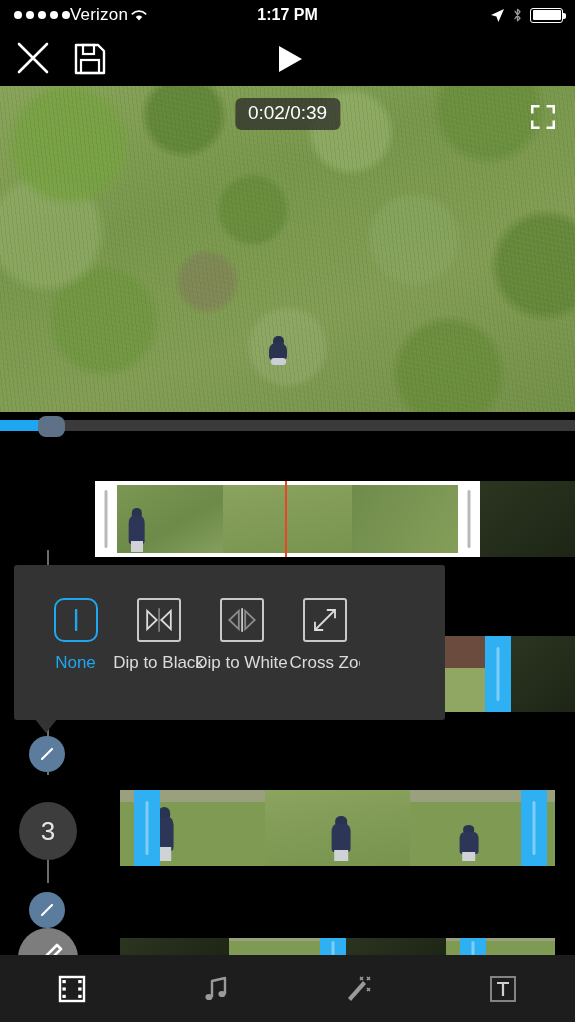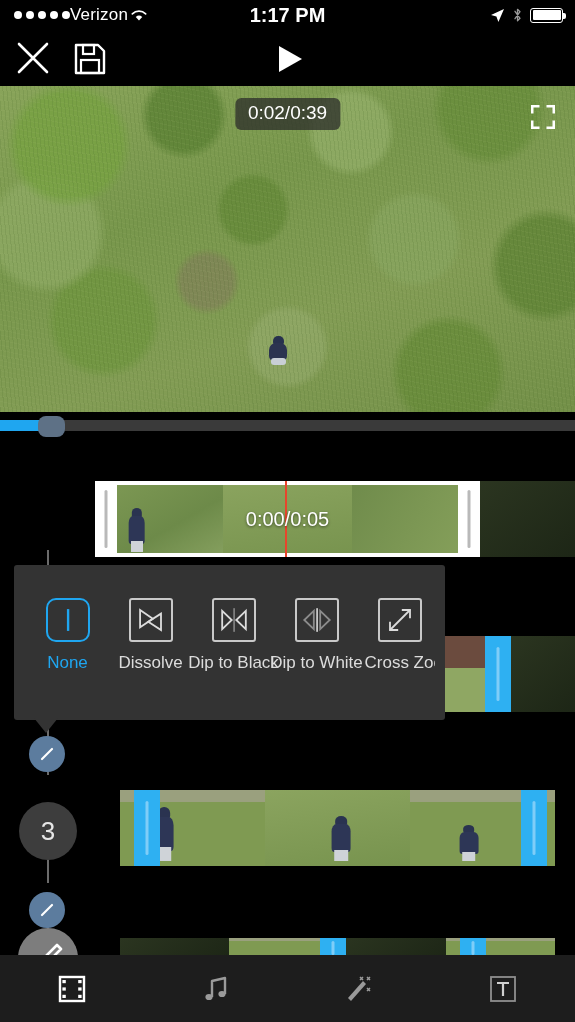--- a/index.html
+++ b/index.html
@@ -10,21 +10,21 @@
   .statusbar { position:absolute; left:0; top:0; width:575px; height:30px;
                background:#000; color:#fff; }
   .sb-left { position:absolute; left:14px; top:0; height:30px; display:flex;
              align-items:center; }
   .dots { display:flex; gap:4px; align-items:center; }
   .dot { width:8px; height:8px; border-radius:50%; background:#fff; }
   .carrier { font-size:17px; letter-spacing:.2px; }
   .wifi { width:18px; height:14px; position:relative; margin-left:2px; }
   .sb-center { position:absolute; left:0; right:0; top:0; height:30px;
                display:flex; align-items:center; justify-content:center;
-               font-size:20px; font-weight:bold; }
+               font-size:16px; font-weight:bold; }
   .sb-right { position:absolute; right:12px; top:0; height:30px; display:flex;
               align-items:center; gap:7px; }
   .battery { width:33px; height:15px; border:1.5px solid #fff; border-radius:3px;
              position:relative; padding:1.5px; }
   .battery::after { content:""; position:absolute; right:-4px; top:4px; width:3px;
                     height:6px; background:#fff; border-radius:0 2px 2px 0; }
   .battery i { display:block; width:100%; height:100%; background:#fff; border-radius:1px; }
 
   
   .toolbar { position:absolute; left:0; top:30px; width:575px; height:56px; background:#000; }
@@ -120,21 +120,21 @@
   .mp-b { position:absolute; left:50%; transform:translateX(-50%); top:18%;
           width:100%; height:62%; background:#2d3656; border-radius:26% 26% 14% 14%; }
   .mp-l { position:absolute; left:50%; transform:translateX(-50%); bottom:0;
           width:72%; height:26%; background:#cfd3d8; }
 
   
   .popup { position:absolute; left:14px; top:565px; width:431px; height:155px;
            background:#333333; border-radius:3px; z-index:20; }
   .popup-tail { position:absolute; left:34px; top:718px; width:24px; height:15px;
                 background:#333333; clip-path:polygon(0 0,100% 0,50% 100%); z-index:20; }
-  .trans-list { position:absolute; left:0; top:0; width:431px; height:155px;
+  .trans-list { position:absolute; left:8px; top:0; width:431px; height:155px;
                 display:flex; align-items:flex-start; padding:33px 0 0 12px; }
   .trans { width:83px; flex:0 0 83px; display:flex; flex-direction:column;
            align-items:center; cursor:pointer; }
   .trans .box { width:44px; height:44px; border:2px solid #c9c9c9; border-radius:3px;
                 position:relative; display:flex; align-items:center; justify-content:center; }
   .trans.active .box { border-color:#1fa6f0; border-radius:10px; }
   .trans .lbl { margin-top:10px; font-size:17px; color:#dcdcdc; text-align:center;
                 line-height:21px; white-space:nowrap; }
   .trans.active .lbl { color:#1fa6f0; }
   .trans.clipped .lbl { overflow:hidden; max-width:70px; }
@@ -253,21 +253,20 @@
     </div>
     <div class="sel-border" style="left:0;top:0;width:385px;height:4px"></div>
     <div class="sel-border" style="left:0;bottom:0;width:385px;height:4px"></div>
     <div class="handle-white" style="left:0">
         <i></i>
       </div>
     <div class="handle-white" style="right:0">
         <i></i>
       </div>
     <div class="playhead" style="left:190px"></div>
-    <div class="clip-tc">0:00/0:05</div>
   </div>
 
   <div class="cliprow" style="left:480px;top:43px;width:95px;height:76px;">
     <div class="film">
         <div class="frame gdark"></div>
       </div>
   </div>
 
   <div class="edit-btn">
     <svg width="60" height="60" viewBox="0 0 60 60">
@@ -355,29 +354,20 @@
 
     <div class="trans active">
       <div class="box">
         <svg width="44" height="44" viewBox="0 0 44 44">
             <rect x="20.8" y="10" width="2.6" height="24" fill="#1fa6f0"></rect>
           </svg>
       </div>
       <div class="lbl">None</div>
     </div>
 
-    <div class="trans">
-      <div class="box">
-        <svg width="44" height="44" viewBox="0 0 44 44">
-          <path d="M10 11 L24 20.5 L10 30 Z" fill="none" stroke="#dcdcdc" stroke-width="2"></path>
-          <path d="M33 15 L19 24 L33 33 Z" fill="none" stroke="#dcdcdc" stroke-width="2"></path>
-        </svg>
-      </div>
-      <div class="lbl">Dissolve</div>
-    </div>
 
     <div class="trans">
       <div class="box">
         <svg width="44" height="44" viewBox="0 0 44 44">
           <path d="M9 12 L19.5 22 L9 32 Z" fill="none" stroke="#dcdcdc" stroke-width="2"></path>
           <path d="M35 12 L24.5 22 L35 32 Z" fill="none" stroke="#dcdcdc" stroke-width="2"></path>
           <rect x="21.3" y="9" width="1.6" height="26" fill="#8f8f8f"></rect>
         </svg>
       </div>
       <div class="lbl">Dip to Black</div>

